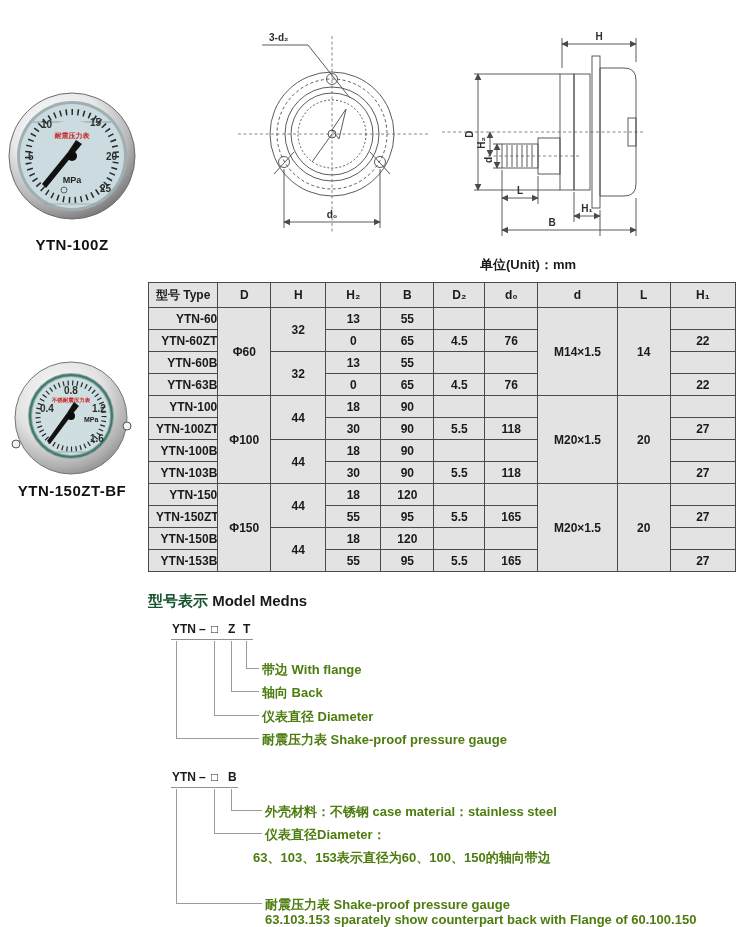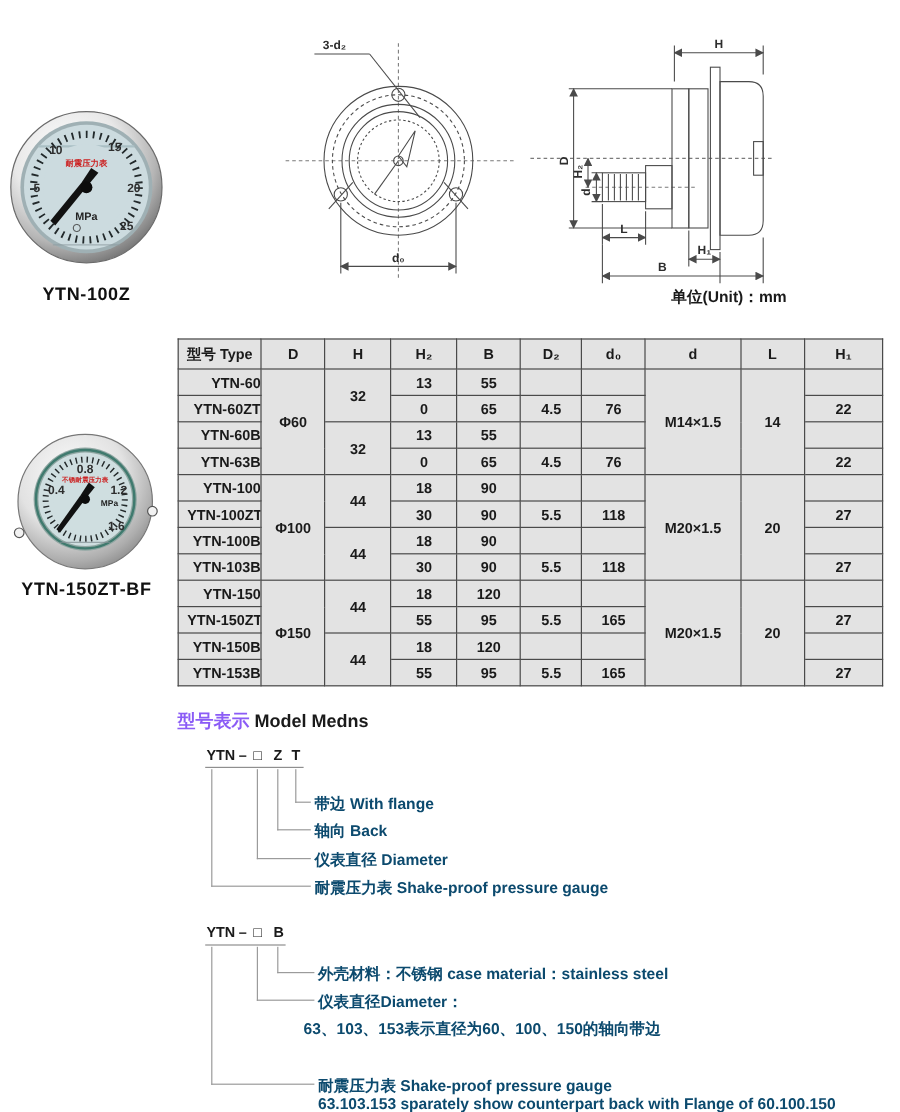--- a/index.html
+++ b/index.html
@@ -4,39 +4,39 @@
 <style>
   html,body{margin:0;padding:0;}
   body{background:#fff;font-family:"Liberation Sans","DejaVu Sans",sans-serif;}
   .page{position:relative;width:750px;height:927px;background:#fff;overflow:hidden;}
   .abs{position:absolute;}
 
   
   .caption{font-weight:bold;font-size:15px;color:#111;text-align:center;letter-spacing:.5px;}
 
   
-  .unit-note{left:480px;top:239px;width:255px;text-align:center;font-size:13px;font-weight:bold;color:#1a1a1a;}
+  .unit-note{left:480px;top:256px;width:255px;text-align:left;font-size:13px;font-weight:bold;color:#1a1a1a;}
 
   
   table.spec{position:absolute;left:148px;top:282px;width:588px;border-collapse:collapse;table-layout:fixed;
     background:#e3e3e3;border:1.5px solid #3c3c3c;}
   table.spec td,table.spec th{border:1px solid #4a4a4a;font-size:12px;font-weight:bold;color:#1a1a1a;
     text-align:center;padding:0;height:21px;overflow:hidden;white-space:nowrap;}
   table.spec th{height:24px;font-weight:bold;}
   table.spec td.t{text-align:right;padding-left:7px;}
 
   
   .sec-title{left:148px;top:592px;font-size:15px;font-weight:bold;color:#1a1a1a;}
-  .sec-title .red{color:#8b5cf6;}
+  .sec-title .red{color:#14532d;}
 
   
   .code-char{position:absolute;font-size:12px;font-weight:bold;color:#1a1a1a;}
   .code-underline{position:absolute;border-bottom:1.5px solid #8f8f8f;height:0;}
   .connector{position:absolute;border-left:1.5px solid #9b9b9b;border-bottom:1.5px solid #9b9b9b;}
-  .dlabel{position:absolute;font-size:13px;font-weight:bold;color:#0c4a6e;white-space:nowrap;text-align:right;}
+  .dlabel{position:absolute;font-size:13px;font-weight:bold;color:#4d7c0f;white-space:nowrap;text-align:right;}
 
   .watermark{left:5px;top:896px;font-size:19px;color:#d9d9d9;letter-spacing:1px;font-weight:normal;}
 
   svg text{font-family:"Liberation Sans","DejaVu Sans",sans-serif;}
   .dim{font-size:10px;font-weight:bold;fill:#2e2e2e;}
 </style>
 </head>
 <body>
 
 <div class="page">

